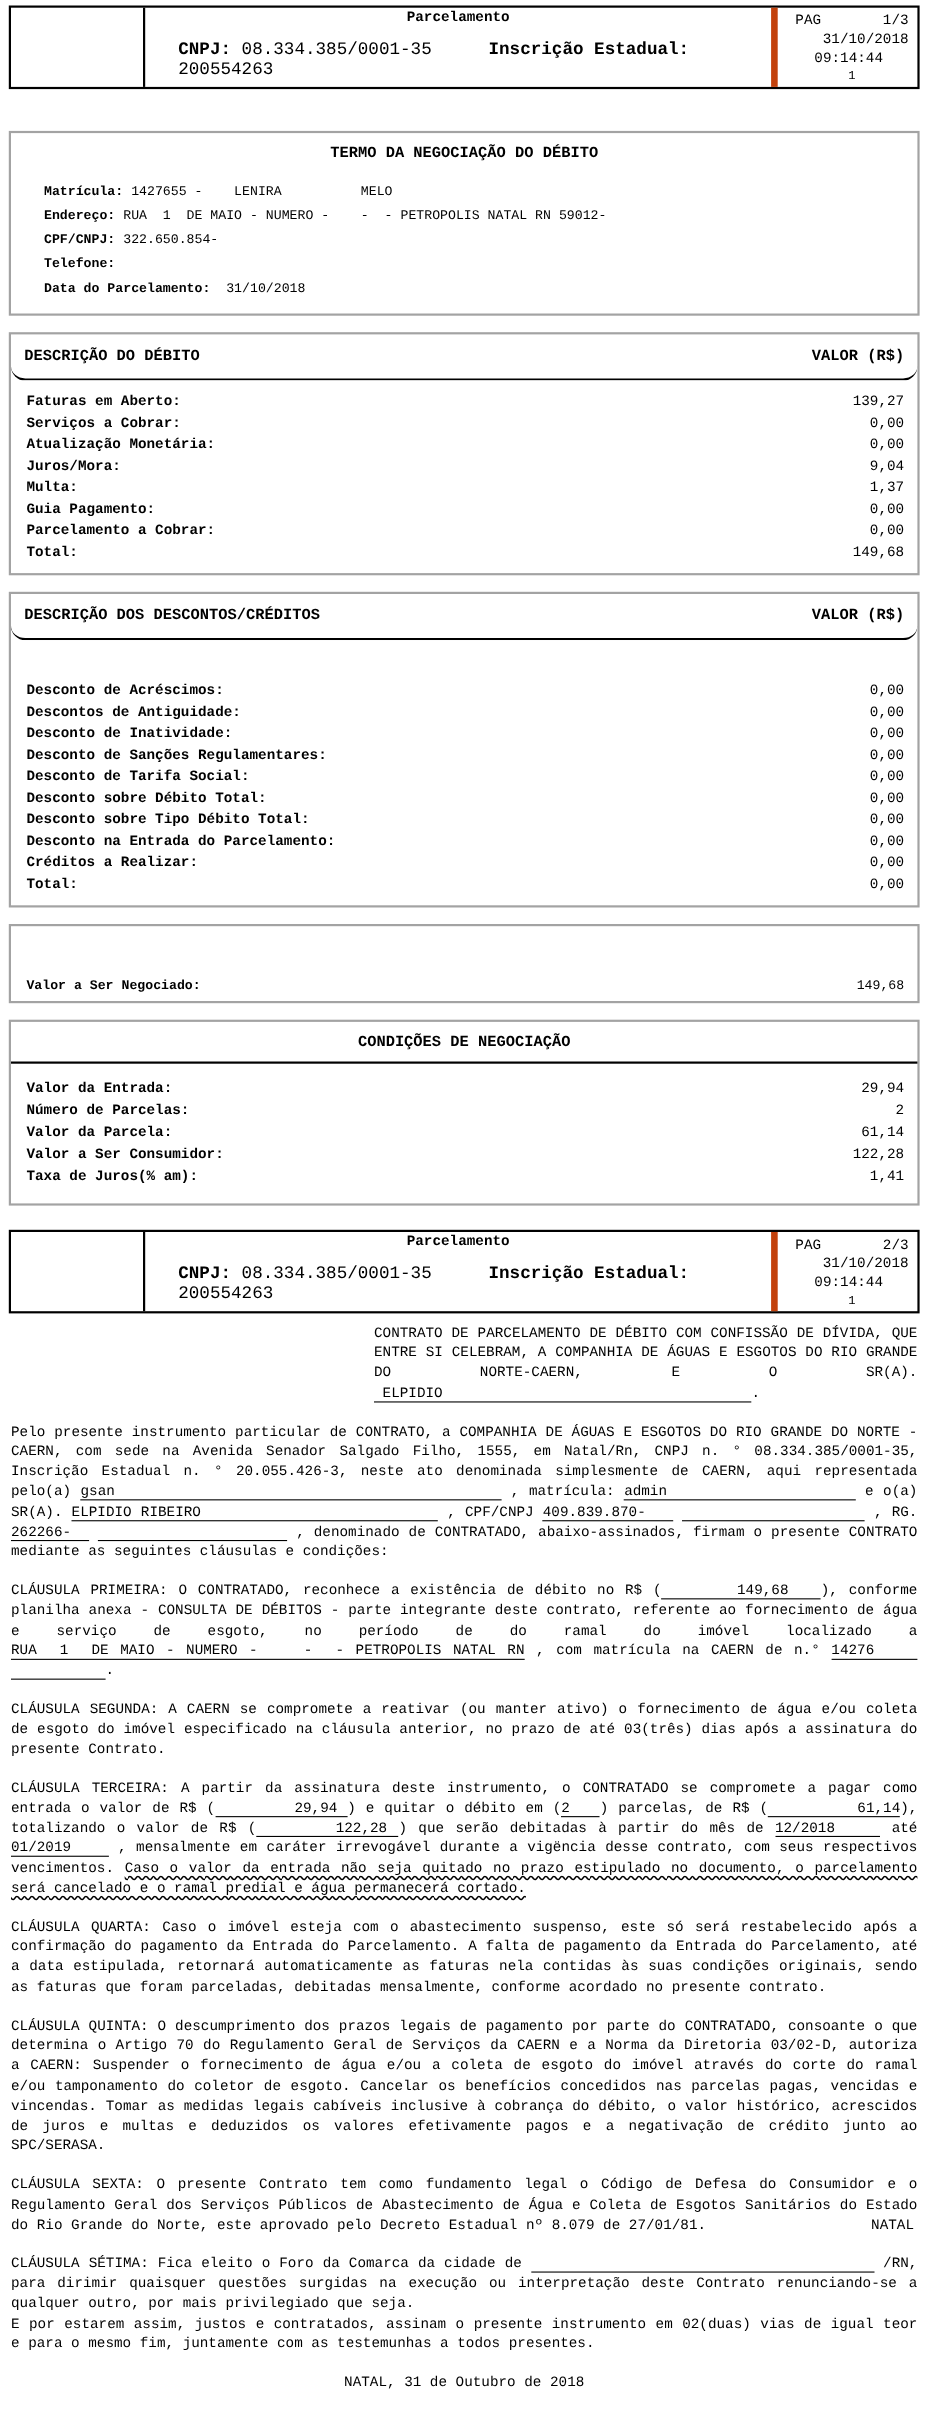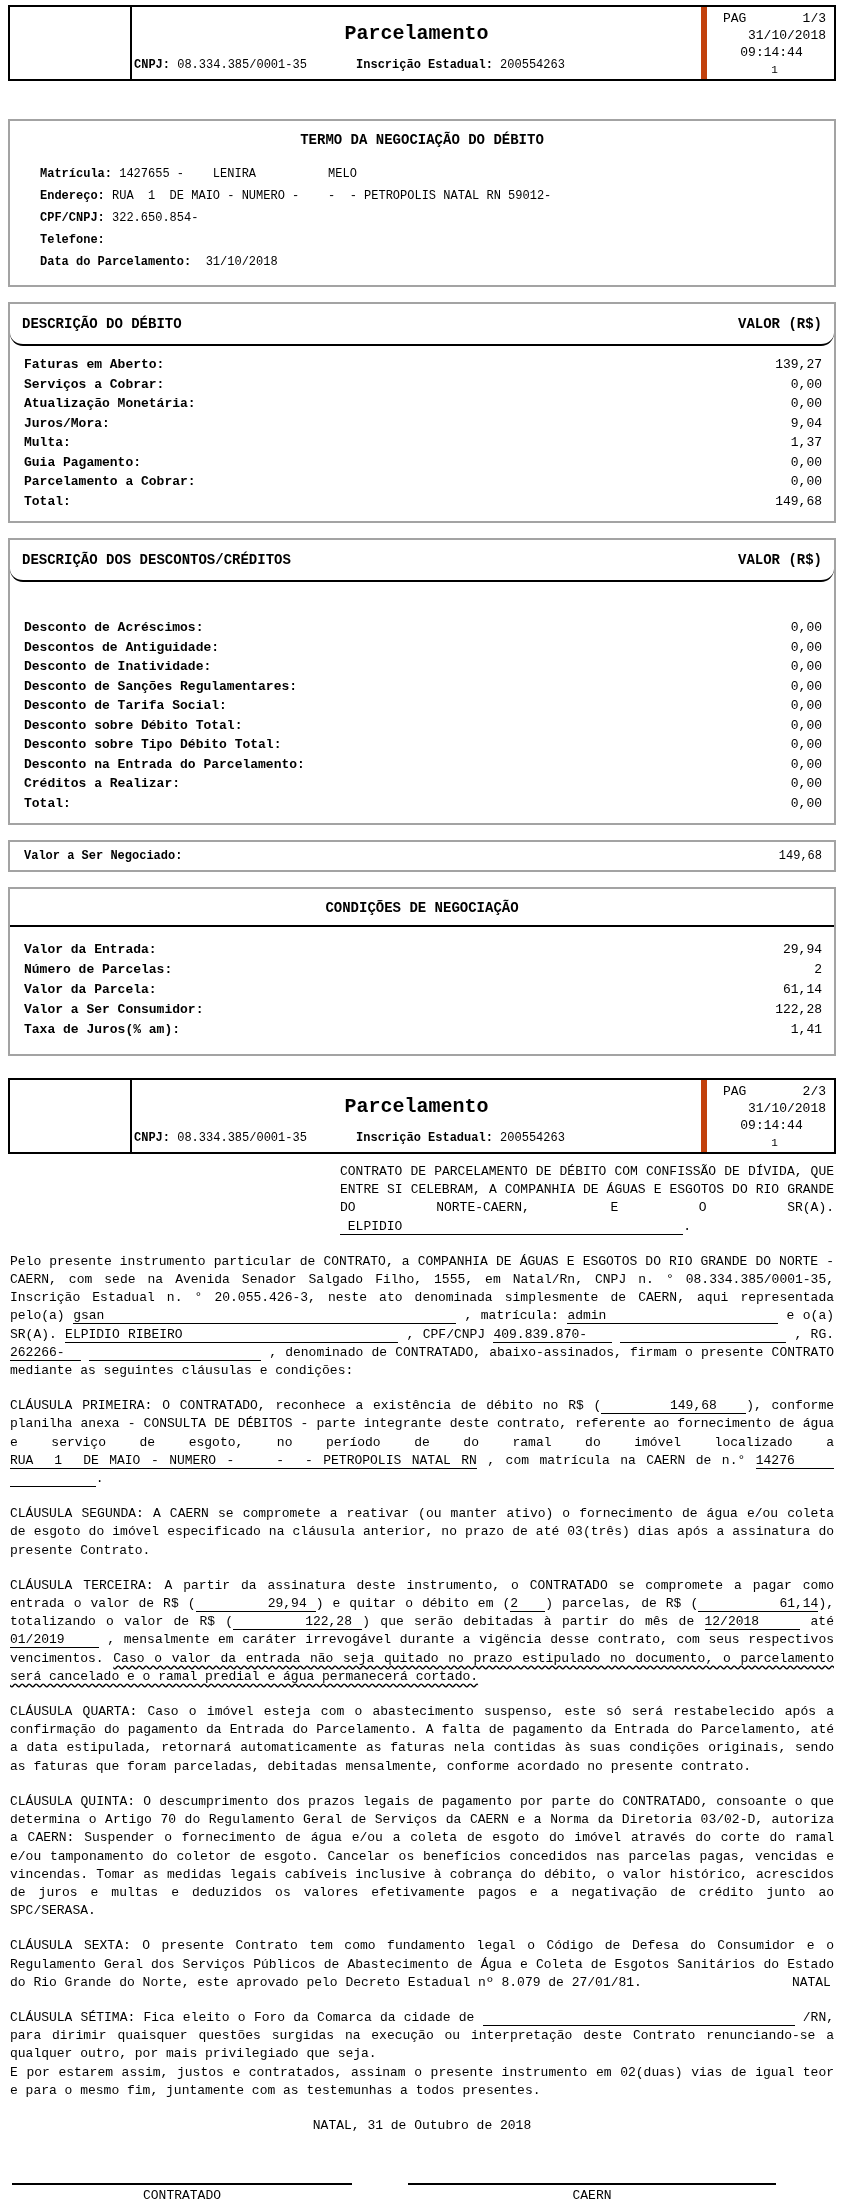--- a/index.html
+++ b/index.html
@@ -9,22 +9,22 @@
     font-family:"Liberation Mono","DejaVu Sans Mono",monospace;
     color:#000; font-size:13px;
   }
   .doc { padding:5px 6px 0 8px; }
   .b { font-weight:bold; }
 
   
   .page-header { display:flex; border:2px solid #000; height:76px; background:#fff; }
   .ph-logo { width:122px; border-right:2px solid #000; }
   .ph-center { flex:1; display:flex; flex-direction:column; }
-  .ph-title { text-align:center; font-weight:bold; font-size:20px; margin-top:15px; }
-  .ph-cnpj { margin-top:auto; margin-bottom:7px; padding-left:2px; font-size:12px; }
+  .ph-title { text-align:center; font-weight:bold; font-size:13px; margin-top:1px; }
+  .ph-cnpj { margin-top:auto; margin-bottom:7px; padding-left:30px; font-size:16px; }
   .ph-cnpj .ie-label { margin-left:42px; }
   .ph-right { width:133px; border-left:6px solid #c2410c; padding:3px 8px 0 16px; font-size:13px; line-height:17px; }
   .ph-pag { display:flex; justify-content:space-between; }
   .ph-date { text-align:right; }
   .ph-time { text-align:center; padding-right:6px; }
   .ph-num { text-align:center; font-size:11px; margin-top:1px; }
 
   
   .box { border:2px solid #a3a3a3; }
   .mb-lg { margin-bottom:38px; }
@@ -39,21 +39,21 @@
   .fvalue { white-space:pre; }
 
   
   .thead { display:flex; justify-content:space-between; align-items:center; height:42px;
            border-bottom:2px solid #000; padding:0 12px 0 12px; font-weight:bold; font-size:14px;border-radius:13px; }
   .tbody { padding:9px 0 10px; }
   .tbody.gap-top { padding-top:36px; }
   .trow { display:flex; justify-content:space-between; padding:0 12px 0 14px; line-height:19.5px; font-size:13px; }
   .trow .tlabel { font-weight:bold; white-space:pre; }
   .trow .tvalue { white-space:pre; }
-  .single-row { display:flex; justify-content:space-between; padding:7px 12px 7px 14px; font-size:12px; }
+  .single-row { display:flex; justify-content:space-between; padding:7px 12px 7px 14px; font-size:12px;margin-top:40px; }
   .single-row .tlabel { font-weight:bold; }
   .cond .tbody { padding:13px 0 14px; }
   .cond .trow { line-height:20px;gap:41px; }
 
   
   .contract { margin-top:9px; padding:0 2px 0 2px; }
   .para { text-align:justify; margin-top:17px; line-height:18.2px; }
   .para.tight { margin-top:0; }
   .para.heading { margin-left:330px; margin-top:8px; }
   .para.center { text-align:center; }

